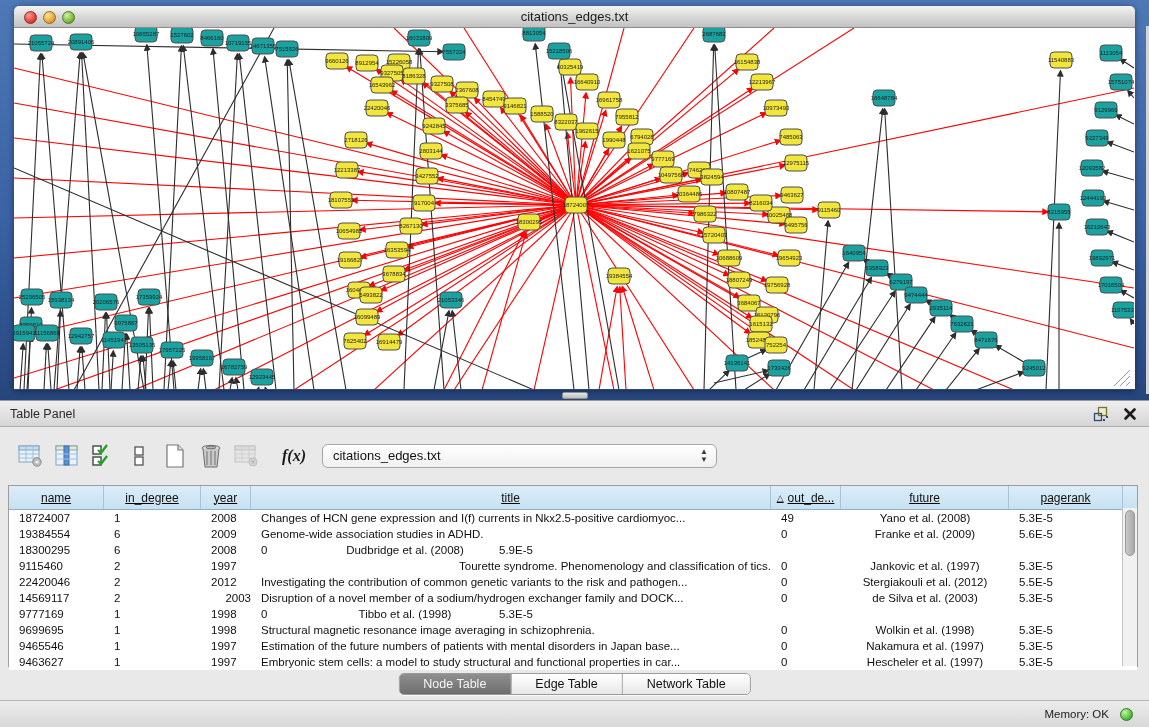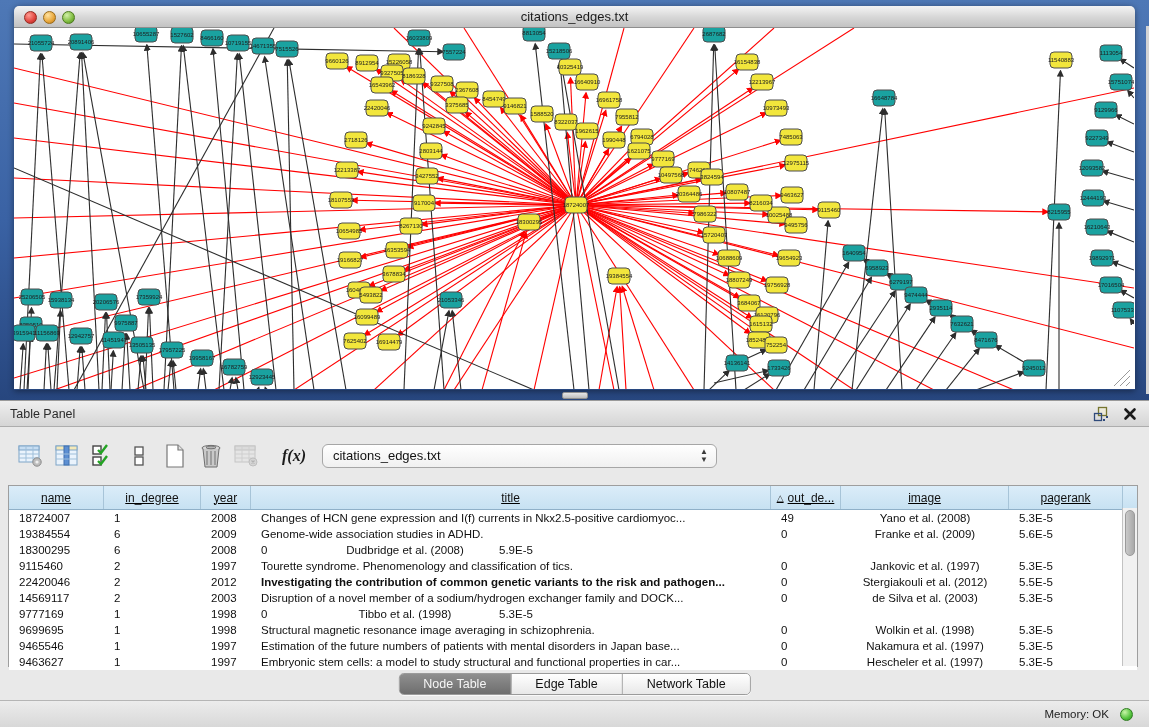--- a/index.html
+++ b/index.html
@@ -632,21 +632,21 @@
             <span>year</span>
           </div>
           <div class="th" style="width: 520px;">
             <span>title</span>
           </div>
           <div class="th" style="width: 70px;">
             <span class="sort-tri">△</span>
             <span>out_de...</span>
           </div>
           <div class="th" style="width: 168px;">
-            <span>image</span>
+            <span>future</span>
           </div>
           <div class="th" style="width: 114px;">
             <span>pagerank</span>
           </div>
         </div>
         <div class="trow">
           <div class="td" style="width: 95px;">18724007</div>
           <div class="td" style="width: 97px;">1</div>
           <div class="td" style="width: 50px;">2008</div>
           <div class="td" style="width: 520px;">Changes of HCN gene expression and I(f) currents in Nkx2.5-positive cardiomyoc...</div>
@@ -668,38 +668,38 @@
           <div class="td" style="width: 97px;">6</div>
           <div class="td" style="width: 50px;">2008</div>
           <div class="td" style="width: 70px;">0</div>
           <div class="td center" style="width: 168px;">Dudbridge et al. (2008)</div>
           <div class="td" style="width: 114px;">5.9E-5</div>
         </div>
         <div class="trow">
           <div class="td" style="width: 95px;">9115460</div>
           <div class="td" style="width: 97px;">2</div>
           <div class="td" style="width: 50px;">1997</div>
-          <div class="td" style="width: 520px;">Tourette syndrome. Phenomenology and classification of tics.</div>
+          <div class="td" style="width: 520px; text-align: right;">Tourette syndrome. Phenomenology and classification of tics.</div>
           <div class="td" style="width: 70px;">0</div>
           <div class="td center" style="width: 168px;">Jankovic et al. (1997)</div>
           <div class="td" style="width: 114px;">5.3E-5</div>
         </div>
         <div class="trow">
           <div class="td" style="width: 95px;">22420046</div>
           <div class="td" style="width: 97px;">2</div>
           <div class="td" style="width: 50px;">2012</div>
-          <div class="td" style="width: 520px; font-weight: bold;">Investigating the contribution of common genetic variants to the risk and pathogen...</div>
+          <div class="td" style="width: 520px;">Investigating the contribution of common genetic variants to the risk and pathogen...</div>
           <div class="td" style="width: 70px;">0</div>
           <div class="td center" style="width: 168px;">Stergiakouli et al. (2012)</div>
           <div class="td" style="width: 114px;">5.5E-5</div>
         </div>
         <div class="trow">
           <div class="td" style="width: 95px;">14569117</div>
           <div class="td" style="width: 97px;">2</div>
-          <div class="td" style="width: 50px;">2003</div>
+          <div class="td" style="width: 50px; text-align: right;">2003</div>
           <div class="td" style="width: 520px;">Disruption of a novel member of a sodium/hydrogen exchanger family and DOCK...</div>
           <div class="td" style="width: 70px;">0</div>
           <div class="td center" style="width: 168px;">de Silva et al. (2003)</div>
           <div class="td" style="width: 114px;">5.3E-5</div>
         </div>
         <div class="trow">
           <div class="td" style="width: 95px;">9777169</div>
           <div class="td" style="width: 97px;">1</div>
           <div class="td" style="width: 50px;">1998</div>
           <div class="td" style="width: 70px;">0</div>

